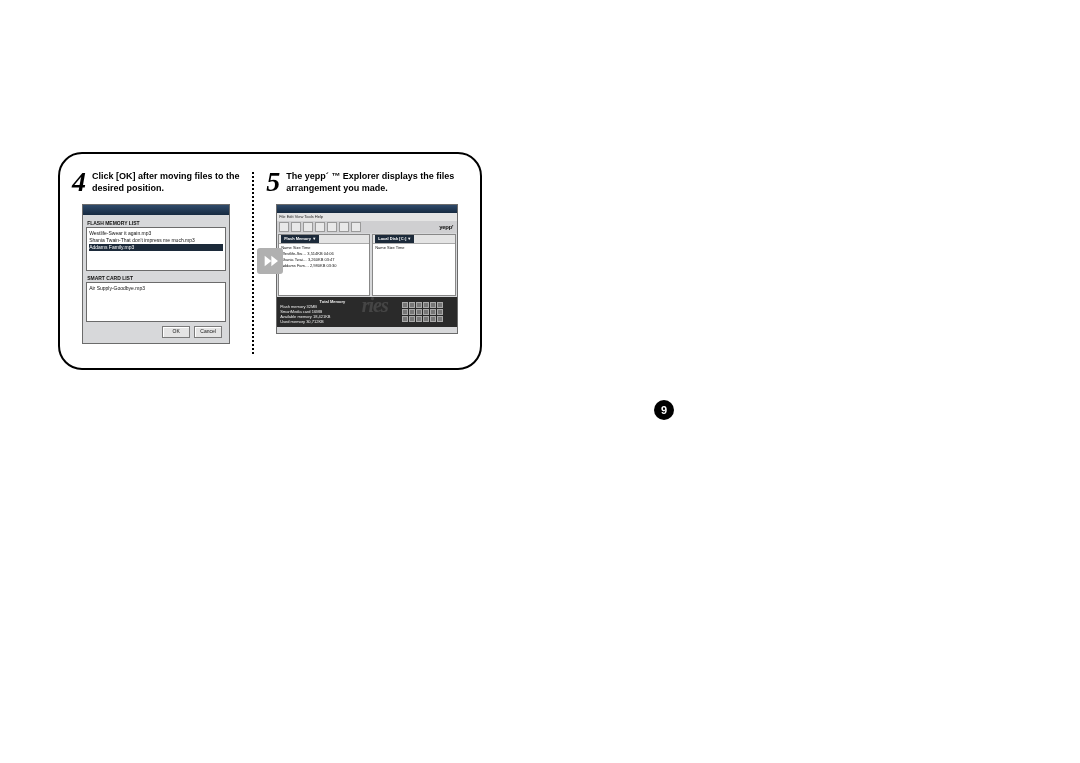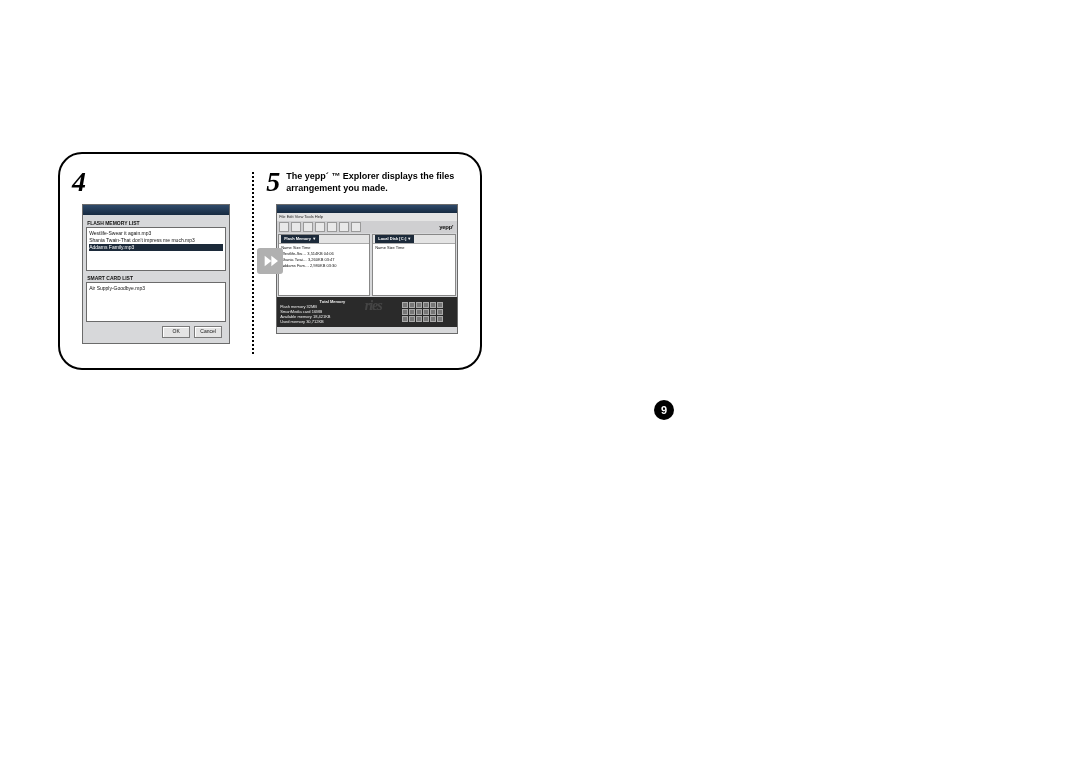--- a/index.html
+++ b/index.html
@@ -239,25 +239,25 @@
     flex: 1.6;
     background: #2a2a2a;
     color: #eee;
     font-size: 4px;
     line-height: 5px;
     padding: 2px 3px;
     position: relative;
   }
   .watermark {
     position: absolute;
-    right: 6px;
+    right: 0;
     top: 6px;
     font-family: "Times New Roman", serif;
     font-style: italic;
-    font-size: 14px;
+    font-size: 20px;
     color: rgba(255,255,255,0.13);
     font-weight: bold;
     letter-spacing: -1px;
   }
   .status-right {
     flex: 1;
     background: #2a2a2a;
     padding: 2px;
     display: flex;
     align-items: center;
@@ -295,20 +295,21 @@
 <body>
 
 <div class="page">
 
   <div class="panel">
     <div class="columns">
 
       <div class="col col-left">
         <div class="step-head">
           <div class="step-num">4</div>
+          <div class="step-text">Click [OK] after moving files to the desired position.</div>
         </div>
 
         <div class="shot1">
           <div class="titlebar"></div>
           <div class="shot1-body">
             <div class="list-label">FLASH MEMORY LIST</div>
             <div class="listbox" style="height:38px">
               <div>Westlife-Swear it again.mp3</div>
               <div>Shania Twain-That don't impress me much.mp3</div>
               <span class="hilite">Addams Family.mp3</span>

